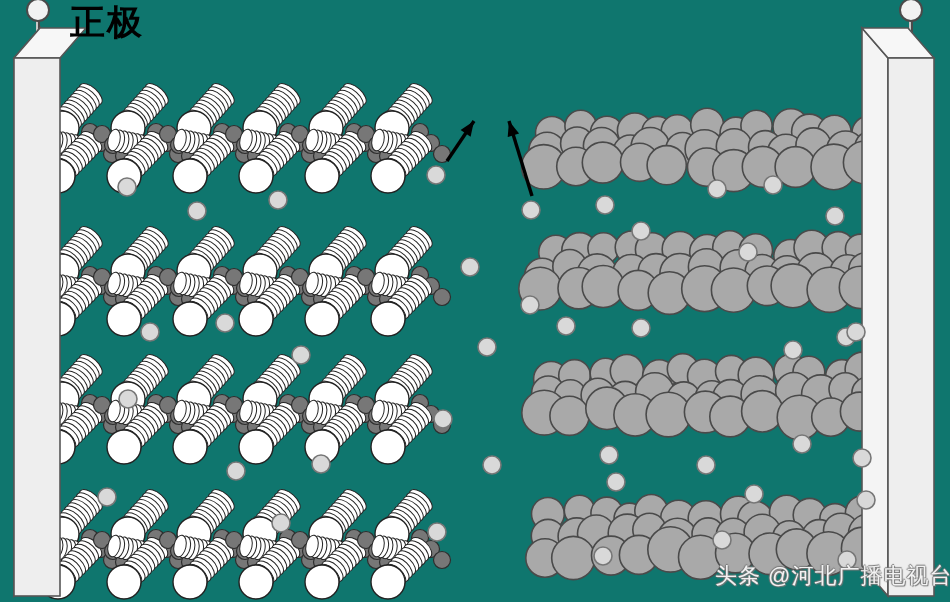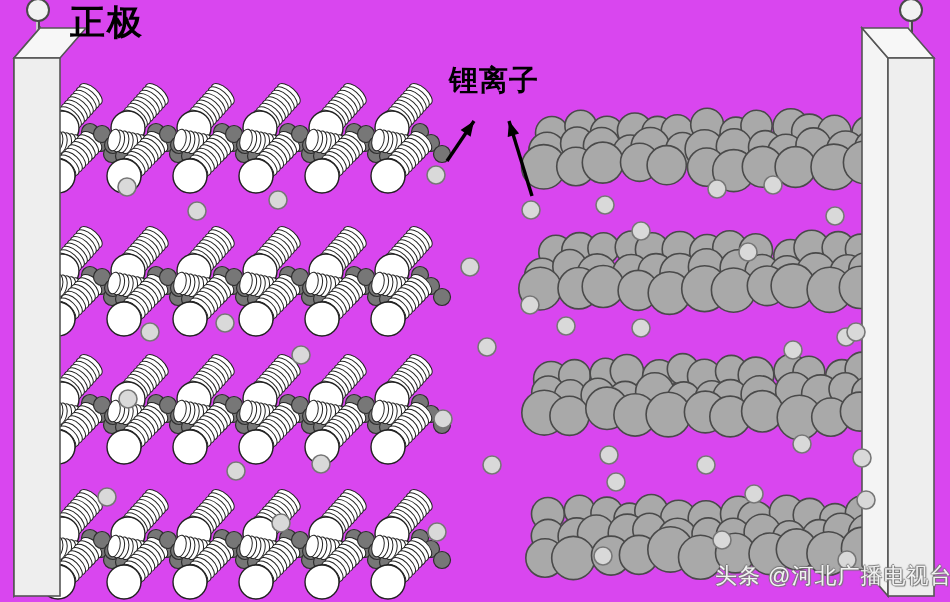--- a/index.html
+++ b/index.html
@@ -1,19 +1,19 @@
 <!DOCTYPE html>
 <html><head>
 <meta charset="utf-8">
 <title>Li-ion battery schematic</title>
 <style>
   html,body{margin:0;padding:0;background:#ffffff;}
   body{width:950px;height:602px;overflow:hidden;
        font-family:"Liberation Sans","DejaVu Sans",sans-serif;}
-  #stage{position:relative;width:950px;height:602px;background:#d946ef;text-align:right;}
+  #stage{position:relative;width:950px;height:602px;background:#0f766e;text-align:right;}
   #stage svg{position:absolute;left:0;top:0;}
   .lbl{position:absolute;font-weight:bold;color:#000;white-space:nowrap;line-height:1;}
   #cathode-label{left:70px;top:4px;font-size:35px;letter-spacing:2px;}
   #anode-label{left:806px;top:4px;font-size:35px;letter-spacing:2px;}
   #ion-label{left:449px;top:66px;font-size:29px;letter-spacing:1px;}
   #watermark{position:absolute;left:715px;top:561px;font-size:22px;color:#f2f2f2;
              text-shadow:0 0 1px #888,1px 1px 1px #777,-1px 0 1px #777,0 -1px 1px #777;
              white-space:nowrap;font-weight:normal;letter-spacing:1px;}
 </style>
 </head>
@@ -1386,16 +1386,15 @@
       </g>
       <g>
         <line x1="532" y1="196" x2="509" y2="121" stroke="#000000" stroke-width="3.4" stroke-linecap="butt"></line>
         <polygon points="509.0,121.0 519.1,133.6 507.7,137.1" fill="#000000"></polygon>
       </g>
     </svg>
 
   <div class="lbl" id="cathode-label">正极</div>
 
 
-  <div class="lbl" id="ion-label">锂离子</div>
 
   <div id="watermark">头条 @河北广播电视台</div>
 </div>
 
 </body></html>

